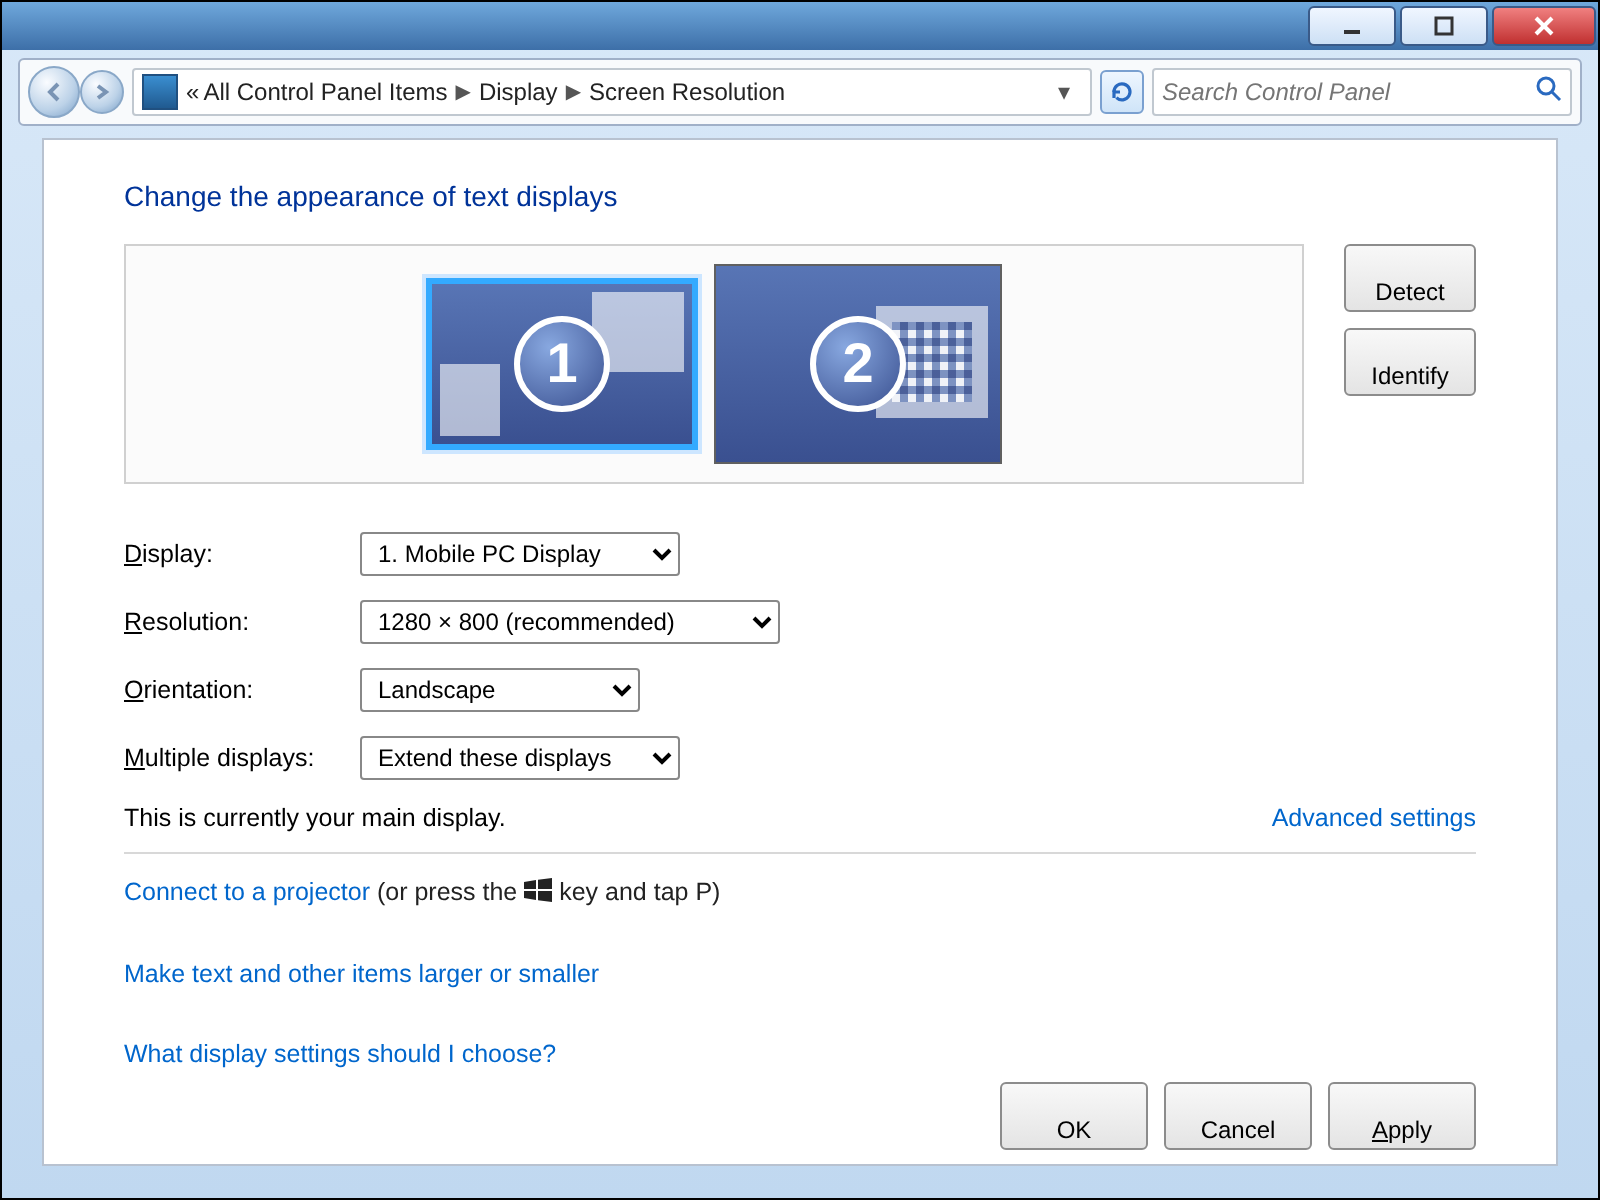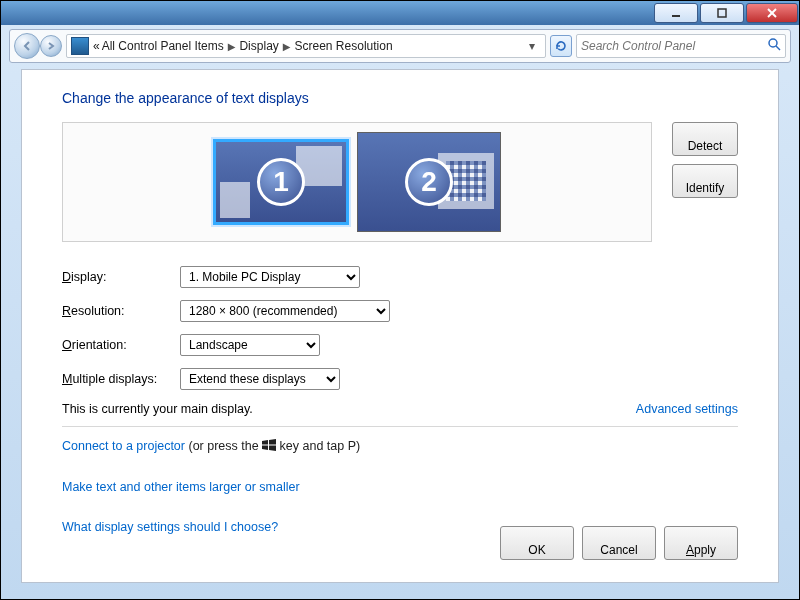--- a/index.html
+++ b/index.html
@@ -46,21 +46,21 @@
   .form-row { display:flex; align-items:center; margin-bottom:12px; }
   .form-row label { width:118px; font-size:12.5px; }
   .form-row label .u { text-decoration:underline; }
   .select { font-size:12px; height:22px; background:#fff; border:1px solid #888; border-radius:2px; padding:0 4px; }
 
   .status-row { display:flex; justify-content:space-between; align-items:center; border-bottom:1px solid #d8d8d8; padding-bottom:10px; margin-top:8px; font-size:12.5px; }
   .link { color:#0066cc; font-size:12.5px; cursor:pointer; }
   .links { margin-top:12px; display:flex; flex-direction:column; gap:26px; }
   .links .composite { color:#222; font-size:12.5px; }
 
-  .footer { position:absolute; bottom:22px; right:40px; display:flex; gap:8px;margin-left:16px; }
+  .footer { position:absolute; bottom:7px; right:40px; display:flex; gap:8px;margin-left:16px; }
   .btn.primary { min-width:74px; }
   .btn .u { text-decoration:underline; }
 
   .cp-icon { width:18px; height:18px; background:linear-gradient(#3a8ed0,#205a90); border:1px solid #205080; display:inline-block; margin-right:2px; }
 </style>
 </head>
 <body>
 
 <div class="window">
 
@@ -140,21 +140,21 @@
       </div>
       <div class="sidebtns">
         <button class="btn">Detect</button>
         <button class="btn">Identify</button>
       </div>
     </div>
 
     <div class="form">
       <div class="form-row">
         <label><span class="u">D</span>isplay:</label>
-        <select class="select" style="width:180px">
+        <select class="select" style="width:160px">
           <option>1. Mobile PC Display</option>
         </select>
       </div>
       <div class="form-row">
         <label><span class="u">R</span>esolution:</label>
         <select class="select" style="width:210px">
           <option>1280 × 800 (recommended)</option>
         </select>
       </div>
       <div class="form-row">

